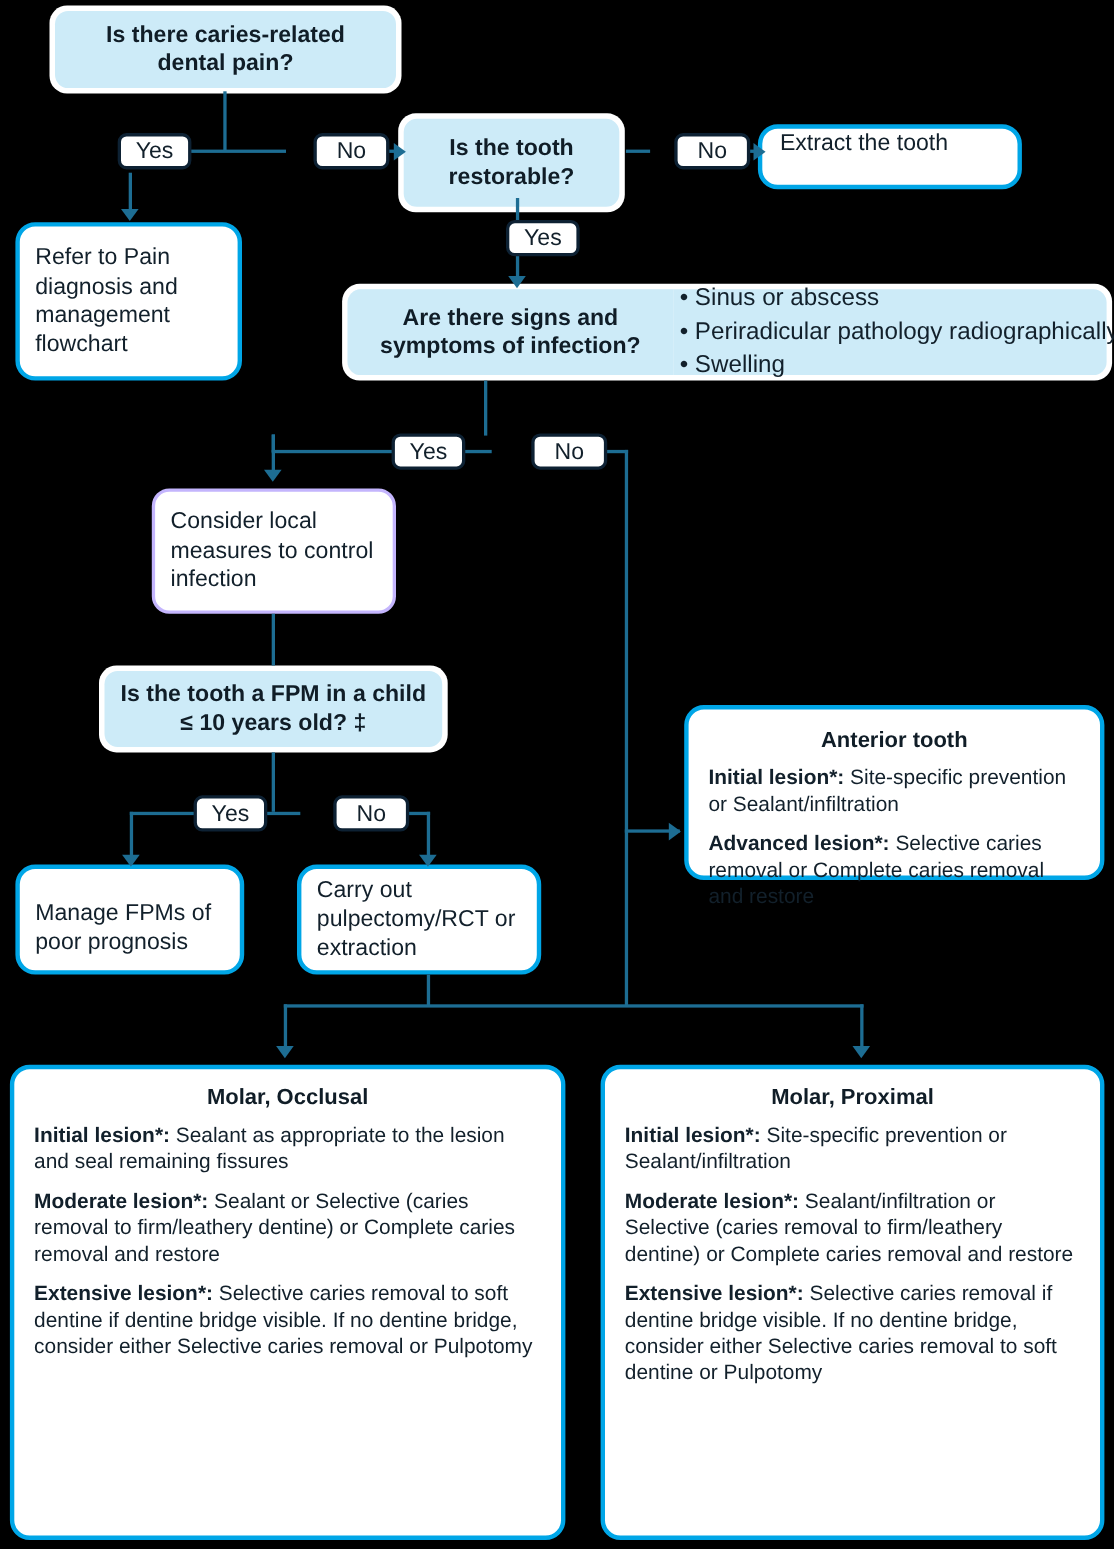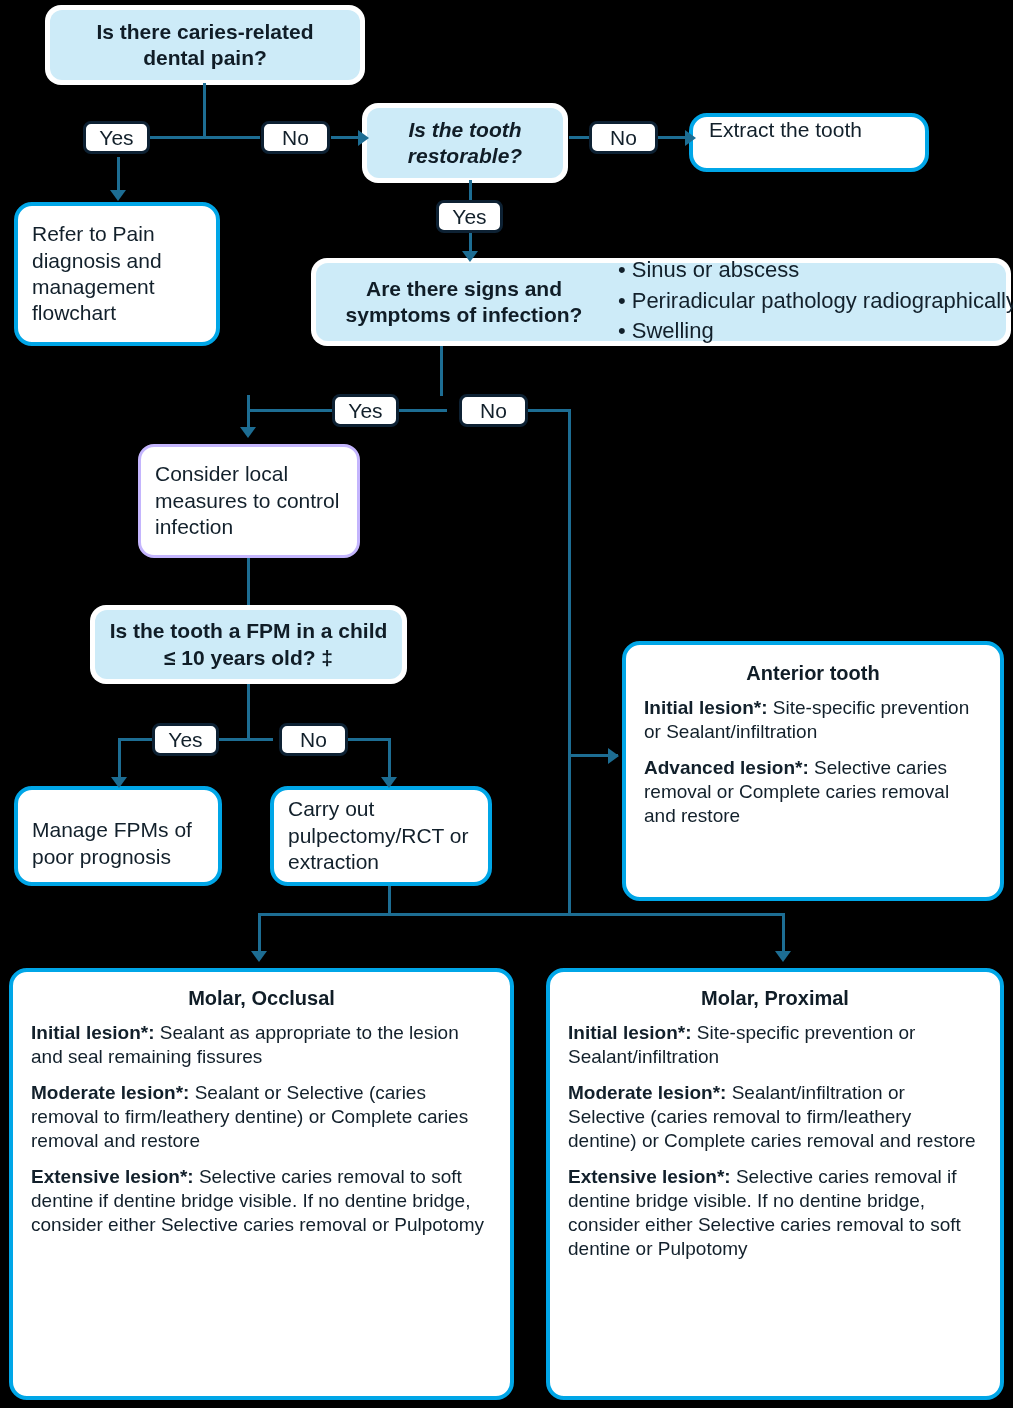--- a/index.html
+++ b/index.html
@@ -63,20 +63,21 @@
   .ynlabel{
     position:absolute;
     background:#ffffff;
     border:3px solid #0d2133;
     border-radius:8px;
     color:#12202b;
     display:flex;align-items:center;justify-content:center;
     font-size:21px;
     box-sizing:border-box;
     z-index:6;
+    margin-left:24px;
   }
 
   
   .hline,.vline{
     position:absolute;
     background:#1d6d93;
     z-index:2;
   }
   .hline{height:3px;}
   .vline{width:3px;}
@@ -173,21 +174,21 @@
   </div>
 
   <div class="ynlabel" style="left:83px;top:121px;width:67px;height:33px;">Yes</div>
 
   <div class="ynlabel" style="left:261px;top:121px;width:69px;height:33px;">No</div>
 
   <div class="node outcome pad" style="left:14px;top:202px;width:206px;height:144px;display:flex;align-items:center;">
     <div class="body-txt">Refer to Pain diagnosis and management flowchart</div>
   </div>
 
-  <div class="node decision" style="left:362px;top:103px;width:206px;height:80px;font-style:italic;">
+  <div class="node decision" style="left:362px;top:103px;width:206px;height:90px;">
     <div class="inner" style="font-size:21px;padding:4px 12px;">Is the tooth restorable?</div>
   </div>
 
   <div class="ynlabel" style="left:589px;top:121px;width:69px;height:33px;">No</div>
 
   <div class="node outcome" style="left:689px;top:113px;width:240px;height:59px;display:flex;padding:0 16px;">
     <div class="body-txt">Extract the tooth</div>
   </div>
 
   <div class="ynlabel" style="left:436px;top:200px;width:67px;height:33px;">Yes</div>
@@ -220,21 +221,21 @@
   <div class="ynlabel" style="left:279px;top:723px;width:69px;height:33px;">No</div>
 
   <div class="node outcome pad" style="left:14px;top:786px;width:208px;height:100px;display:flex;align-items:flex-end;">
     <div class="body-txt">Manage FPMs of poor prognosis</div>
   </div>
 
   <div class="node outcome pad" style="left:270px;top:786px;width:222px;height:100px;display:flex;align-items:center;">
     <div class="body-txt">Carry out pulpectomy/RCT or extraction</div>
   </div>
 
-  <div class="node outcome pad" style="left:622px;top:641px;width:382px;height:260px;padding:16px 18px;">
+  <div class="node outcome pad" style="left:622px;top:641px;width:382px;height:159px;padding:16px 18px;">
     <div class="ttl">Anterior tooth</div>
     <p class="para"><b>Initial lesion*:</b><span> Site-specific prevention or Sealant/infiltration</span></p>
     <p class="para"><b>Advanced lesion*:</b><span> Selective caries removal or Complete caries removal and restore</span></p>
   </div>
 
   <div class="node outcome pad" style="left:9px;top:968px;width:505px;height:432px;padding:14px 18px;">
     <div class="ttl">Molar, Occlusal</div>
     <p class="para"><b>Initial lesion*:</b><span> Sealant as appropriate to the lesion and seal remaining fissures</span></p>
     <p class="para"><b>Moderate lesion*:</b><span> Sealant or Selective (caries removal to firm/leathery dentine) or Complete caries removal and restore</span></p>
     <p class="para"><b>Extensive lesion*:</b><span> Selective caries removal to soft dentine if dentine bridge visible. If no dentine bridge, consider either Selective caries removal or Pulpotomy</span></p>

